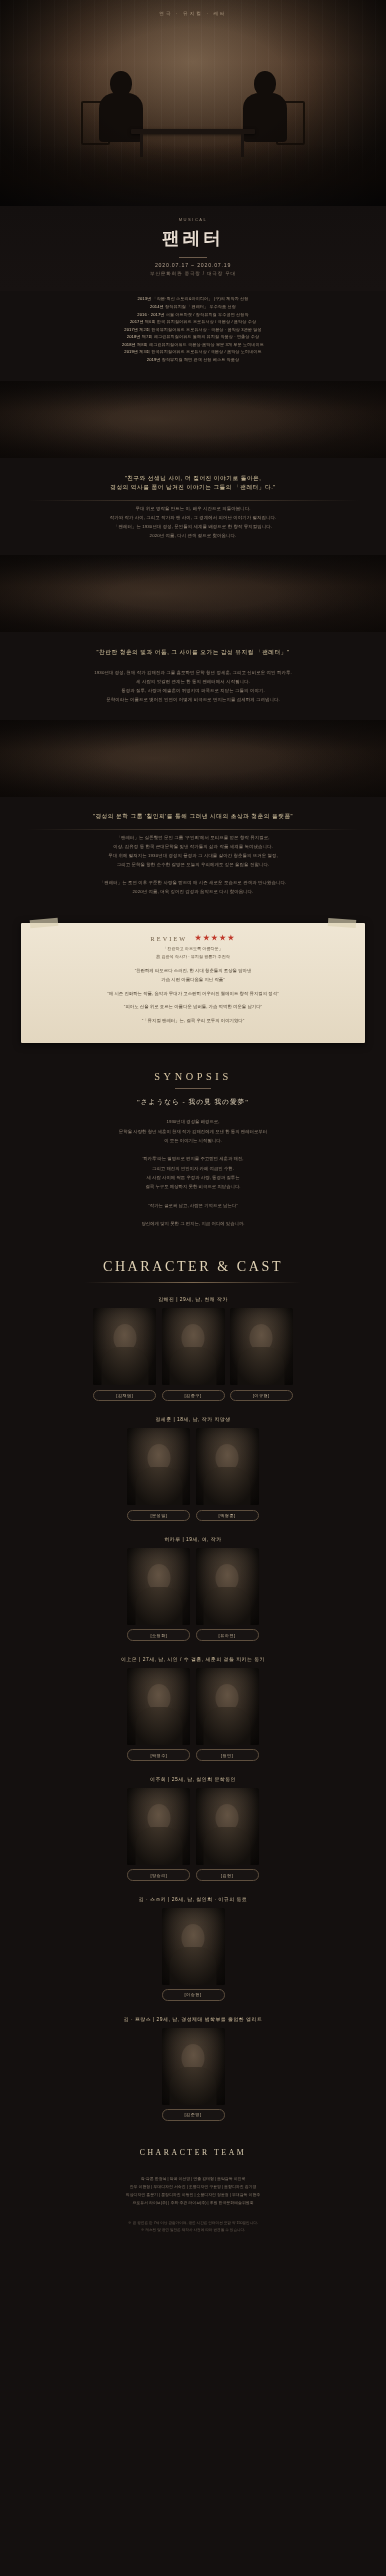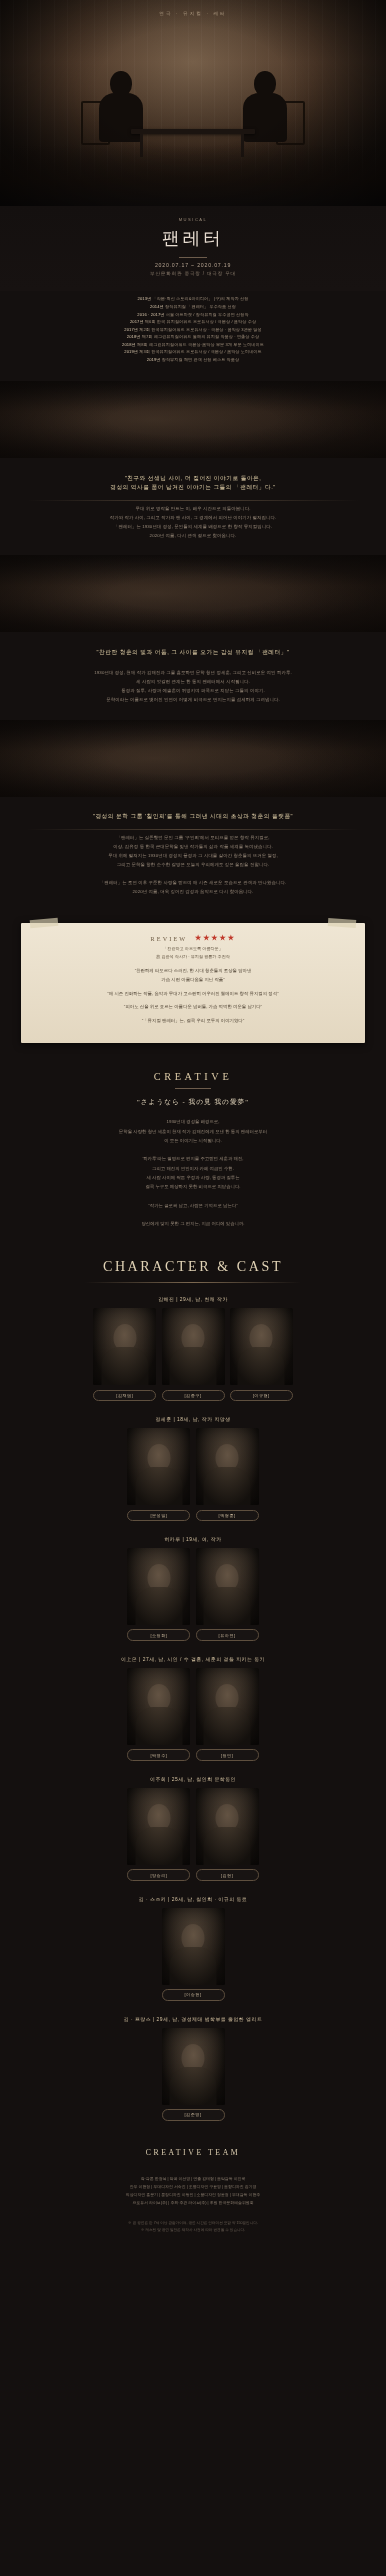--- a/index.html
+++ b/index.html
@@ -58,21 +58,21 @@
   .chair.l { left:81px; } .chair.r { right:81px; }
 
   
   .title-block {
     position:relative; padding:11.3px 0 15.5px; text-align:center;
     background:linear-gradient(180deg,#14100f 0%, #171211 100%);
   }
   .title-sub-en { font-size:4.1px; letter-spacing:1.5px; color:#9a8a78; margin-bottom:4.1px; }
   .title-main {
     font-family:"Liberation Serif", serif;
-    font-size:17.5px; letter-spacing:3.1px; color:#e7dcd0; font-weight:normal;
+    font-size:17.5px; letter-spacing:3.1px; color:#e7dcd0; font-weight:bold;
   }
   .title-rule { width:28px; height:0.5px; background:#6d5c4c; margin:6.2px auto 5.2px; }
   .title-dates { font-size:5.2px; letter-spacing:0.8px; color:#b6a491; }
   .title-venue { font-size:4.6px; letter-spacing:0.8px; color:#8e7f6f; margin-top:2.6px; }
 
   
   .awards { padding:4.1px 31px 17.5px; text-align:center; }
   .awards .line { font-size:4.1px; line-height:1.85; color:#a4937f; letter-spacing:0.1px; }
   .awards .line b { color:#d9c7ac; font-weight:normal; }
 
@@ -258,21 +258,21 @@
           <div class="review-q" style="white-space: pre-line;">"찬란하게 타오르다 스러진, 한 시대 청춘들의 초상을 담아낸
 가슴 시린 아름다움을 지닌 작품"</div>
           <div class="review-q" style="white-space: pre-line;">"매 시즌 진화하는 작품, 음악과 무대가 고스란히 어우러진 웰메이드 창작 뮤지컬의 정석"</div>
           <div class="review-q" style="white-space: pre-line;">"피아노 선율 위로 흐르는 아름다운 넘버들, 가슴 먹먹한 여운을 남기다"</div>
           <div class="review-q" style="white-space: pre-line;">"「뮤지컬 팬레터」는, 결국 우리 모두의 이야기였다"</div>
         </div>
     </div>
   </div>
 
   <div>
-    <div class="syn-title">CREATIVE</div>
+    <div class="syn-title">SYNOPSIS</div>
     <div class="syn-rule"></div>
     <div class="syn-lead">"さようなら - 我の見 我の愛夢"</div>
     <div class="syn-body" style="white-space: pre-line;">1930년대 경성을 배경으로,
 문학을 사랑한 청년 세훈이 천재 작가 김해진에게 보낸 한 통의 팬레터로부터
 이 모든 이야기는 시작됩니다.
 
 '히카루'라는 필명으로 편지를 주고받던 세훈과 해진,
 그리고 해진의 연인이자 카페 여급인 수현.
 세 사람 사이에 싹튼 우정과 사랑, 동경과 질투는
 결국 누구도 예상하지 못한 비극으로 치닫습니다.
@@ -422,21 +422,21 @@
                 <div class="p-tint"></div>
               </div>
               <div class="cast-name">[김준영]</div>
             </div>
           </div>
         </div>
       </div>
   </div>
 
   <div>
-    <div class="ct-head">CREATIVE TEAM</div>
+    <div class="ct-head">CHARACTER TEAM</div>
     <div class="ct-rule"></div>
     <div class="ct-body" style="white-space: pre-line;">작·각본 한정석 | 작곡 이선영 | 연출 김태형 | 음악감독 이진욱
 안무 이현정 | 무대디자인 서숙진 | 조명디자인 구윤영 | 음향디자인 김기영
 의상디자인 홍문기 | 분장디자인 이동민 | 소품디자인 정윤정 | 무대감독 이현주
 프로듀서 라이브(주) | 주최·주관 라이브(주) | 후원 한국문화예술위원회</div>
     <div class="footer-note" style="white-space: pre-line;">※ 본 공연은 만 7세 이상 관람가이며, 공연 시간은 인터미션 포함 약 150분입니다.
 ※ 캐스팅 및 공연 일정은 제작사 사정에 따라 변경될 수 있습니다.</div>
   </div>
 
 </div>

